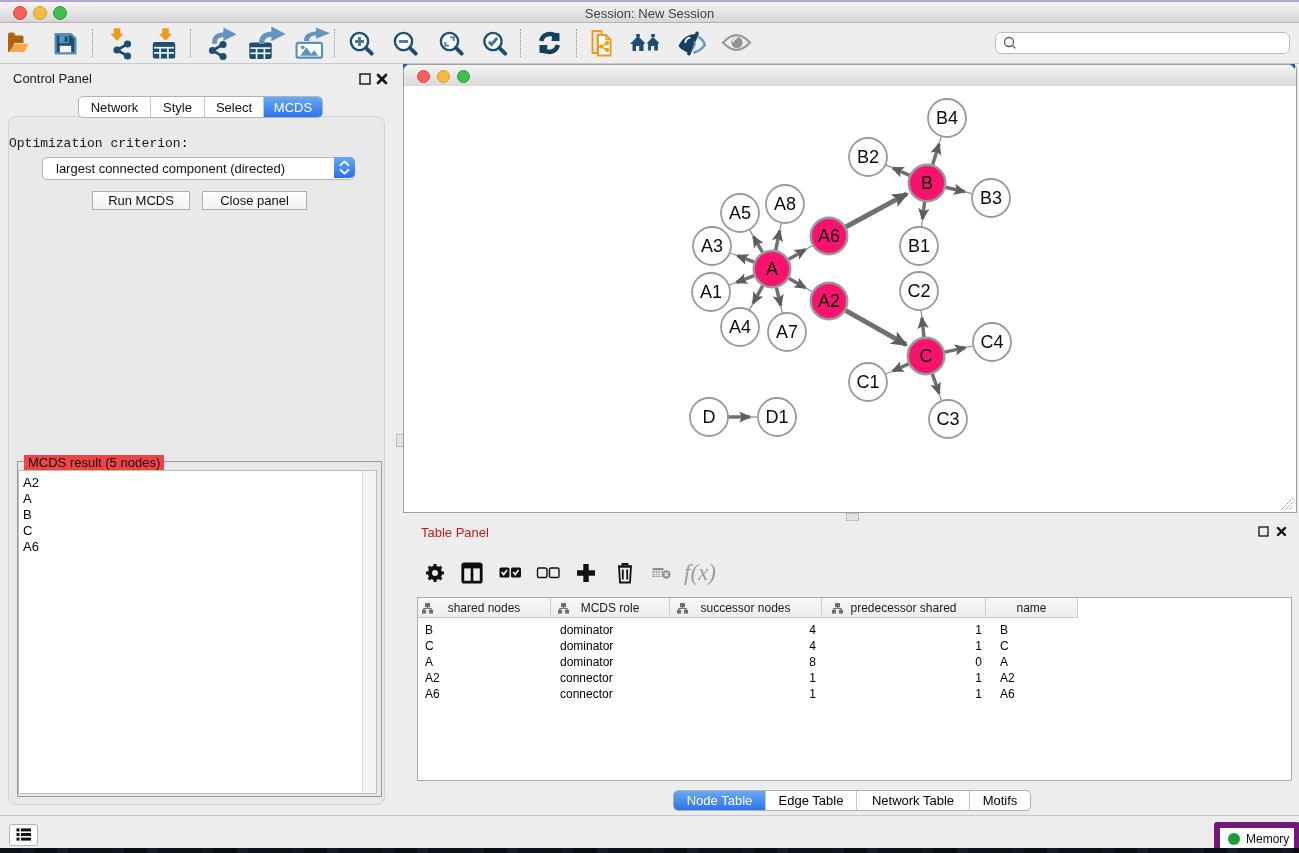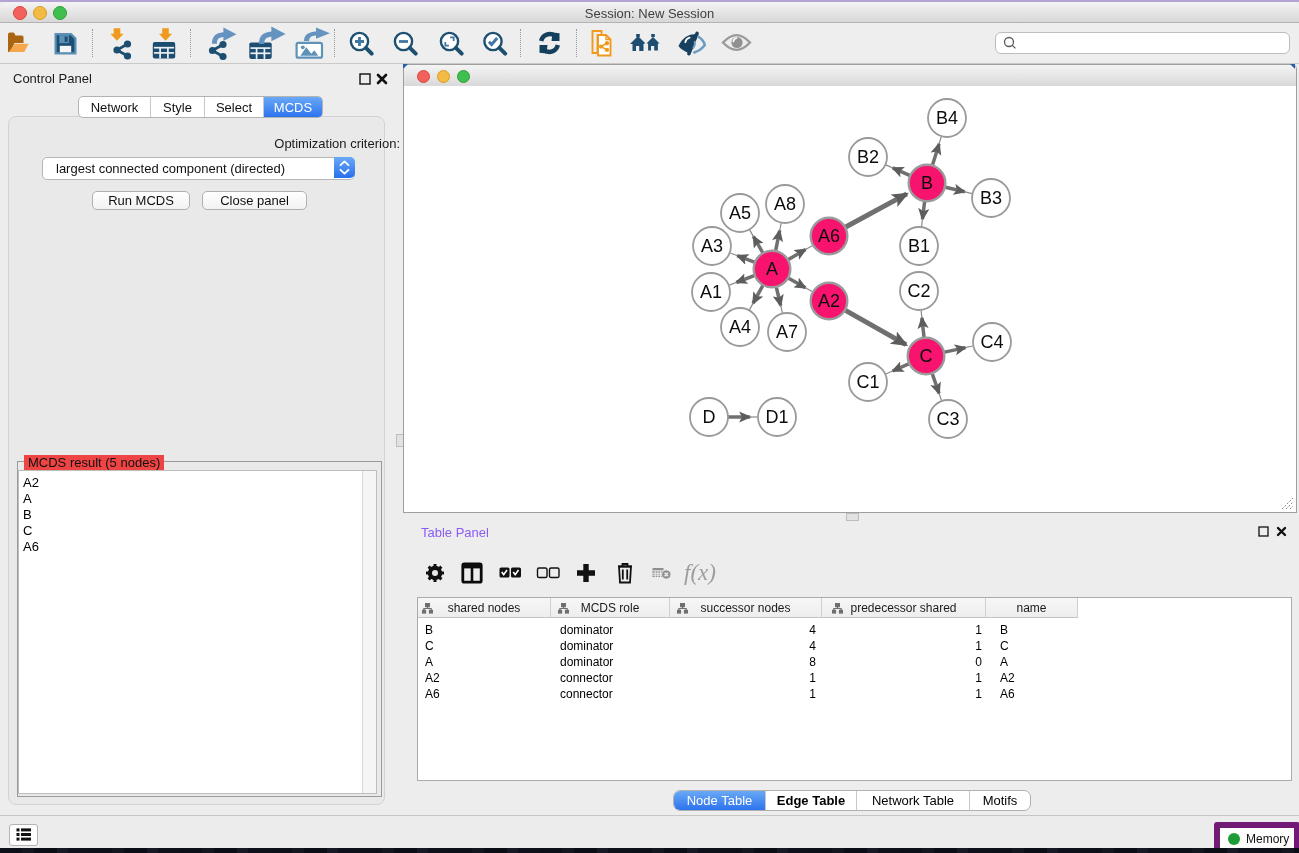--- a/index.html
+++ b/index.html
@@ -19,46 +19,46 @@
 
 #cp-title{left:13px;top:71px;font-size:13px;color:#1a1a1a;}
 #cp-body{left:8px;top:116px;width:375px;height:687px;background:#e9e9e9;
   border:1px solid #d2d2d2;border-radius:8px;}
 .tabrow{position:absolute;display:flex;height:20px;opacity:0.999;border:1px solid #b3b3b3;
   border-radius:5px;background:rgba(255,255,255,0.99);overflow:hidden;font-size:13px;}
 .tabrow .tab{display:flex;align-items:center;justify-content:center;
   color:#111;border-right:1px solid #c8c8c8;box-sizing:border-box;}
 .tabrow .tab:last-child{border-right:none;}
 .tabrow .sel{background:linear-gradient(rgba(104,168,245,0.99),rgba(42,113,238,0.99));color:#fff;}
-#optlabel{left:9px;top:136px;width:391px;text-align:right;font-size:13px;color:#1a1a1a;}
+#optlabel{left:9px;top:136px;width:391px;text-align:left;font-size:13px;color:#1a1a1a;font-family:Liberation Mono, monospace;}
 #dropdown{left:42px;top:157px;opacity:0.999;width:311px;height:21px;background:rgba(255,255,255,0.99);
   border:1px solid #b5b5b5;border-radius:5px;}
 #dropdown .dtext{position:absolute;left:13px;top:3px;font-size:13px;color:#111;}
 #dropdown .spin{position:absolute;right:-1px;top:-1px;width:21px;height:21px;
   border-radius:0 5px 5px 0;background:linear-gradient(#6aa9f6,#2a6fee);}
 .btn{position:absolute;height:17px;background:linear-gradient(rgba(255,255,255,0.99),rgba(242,242,242,0.99));
-  border:1px solid #b0b0b0;border-radius:5px;font-size:13px;color:#111;
+  border:1px solid #b0b0b0;border-radius:0;font-size:13px;color:#111;
   display:flex;align-items:center;justify-content:center;}
 #mcds-group{left:17px;top:461px;width:363px;height:334px;border:1px solid #9a9a9a;}
 #mcds-legend{left:24px;top:455px;background:#ef4444;padding:0 4px;font-size:13px;color:#111;}
 #mcds-list{left:18px;top:470px;width:357px;height:322px;background:rgba(255,255,255,0.99);border:1px solid #bdbdbd;}
 #mcds-list .sb{position:absolute;right:0;top:0;width:13px;height:100%;
   background:#f5f5f5;border-left:1px solid #d8d8d8;}
 #mcds-list .li{position:absolute;left:4px;font-size:13px;color:#000;}
 
 #netwin{left:403px;top:64px;width:894px;height:449px;}
 #net-tb{position:absolute;left:0;top:0;width:892px;height:21px;
   background:linear-gradient(#f4f4f4,#d9d9d9);border:1px solid #9f9f9f;
   border-radius:5px 5px 0 0;}
 #net-tb .tl{position:absolute;top:5px;width:11px;height:11px;border-radius:50%;}
 #net-title{position:absolute;left:5px;top:4px;width:892px;text-align:center;font-size:13px;color:#333;}
 #net-canvas{position:absolute;left:0;top:22px;width:892px;height:426px;
   background:#fff;border:1px solid #9f9f9f;border-top:none;}
 
-#tp-title{left:421px;top:525px;font-size:13px;color:#8b5cf6;}
+#tp-title{left:421px;top:525px;font-size:13px;color:#b91c1c;}
 #tp-toolbar{left:411px;top:548px;width:879px;height:45px;}
 #tp-table{left:417px;top:597px;width:873px;height:182px;background:rgba(255,255,255,0.99);border:1px solid #ababab;}
 .th{position:absolute;top:0;height:20px;background:linear-gradient(rgba(247,247,247,0.99),rgba(237,237,237,0.99));
   border-right:1px solid #d0d0d0;border-bottom:1px solid #c4c4c4;box-sizing:border-box;
   font-size:12px;color:#1a1a1a;display:flex;align-items:center;justify-content:center;}
 .td{position:absolute;height:16px;font-size:12px;color:#000;}
 .bottabs{position:absolute;display:flex;height:19px;opacity:0.999;border:1px solid #b0b0b0;
   border-radius:5px;background:rgba(255,255,255,0.99);overflow:hidden;font-size:13px;}
 
 #statusbar{left:0;top:815px;width:1299px;height:33px;background:#ececec;border-top:1px solid #c6c6c6;}
@@ -501,23 +501,23 @@
   <div class="td" style="left:142px;top:73px;">connector</div>
   <div class="td" style="left:252px;top:73px;width:146px;text-align:right;">1</div>
   <div class="td" style="left:404px;top:73px;width:160px;text-align:right;">1</div>
   <div class="td" style="left:582px;top:73px;">A2</div>
   <div class="td" style="left:7px;top:89px;">A6</div>
   <div class="td" style="left:142px;top:89px;">connector</div>
   <div class="td" style="left:252px;top:89px;width:146px;text-align:right;">1</div>
   <div class="td" style="left:404px;top:89px;width:160px;text-align:right;">1</div>
   <div class="td" style="left:582px;top:89px;">A6</div>
 </div>
-<div class="bottabs" style="left:673px;top:790px;border-radius:7px;">
+<div class="bottabs" style="left:673px;top:790px;">
   <div class="tab sel" style="width:91px;display:flex;align-items:center;justify-content:center;background:linear-gradient(rgba(104,168,245,0.99),rgba(42,113,238,0.99));color:#fff;">Node Table</div>
-  <div class="tab" style="width:90px;display:flex;align-items:center;justify-content:center;border-left:1px solid #c8c8c8;font-weight:bold;">Edge Table</div>
+  <div class="tab" style="width:90px;display:flex;align-items:center;justify-content:center;border-left:1px solid #c8c8c8;">Edge Table</div>
   <div class="tab" style="width:112px;display:flex;align-items:center;justify-content:center;border-left:1px solid #c8c8c8;">Network Table</div>
   <div class="tab" style="width:60px;display:flex;align-items:center;justify-content:center;border-left:1px solid #c8c8c8;">Motifs</div>
 </div>
 
 <div class="abs" id="statusbar"></div>
 <div class="abs" id="listbtn">
   <svg width="27" height="20" viewBox="0 0 27 20">
     <g fill="#111">
       <rect x="6.5" y="3.4" width="3" height="3"></rect>
         <rect x="11" y="3.4" width="10" height="3"></rect>

